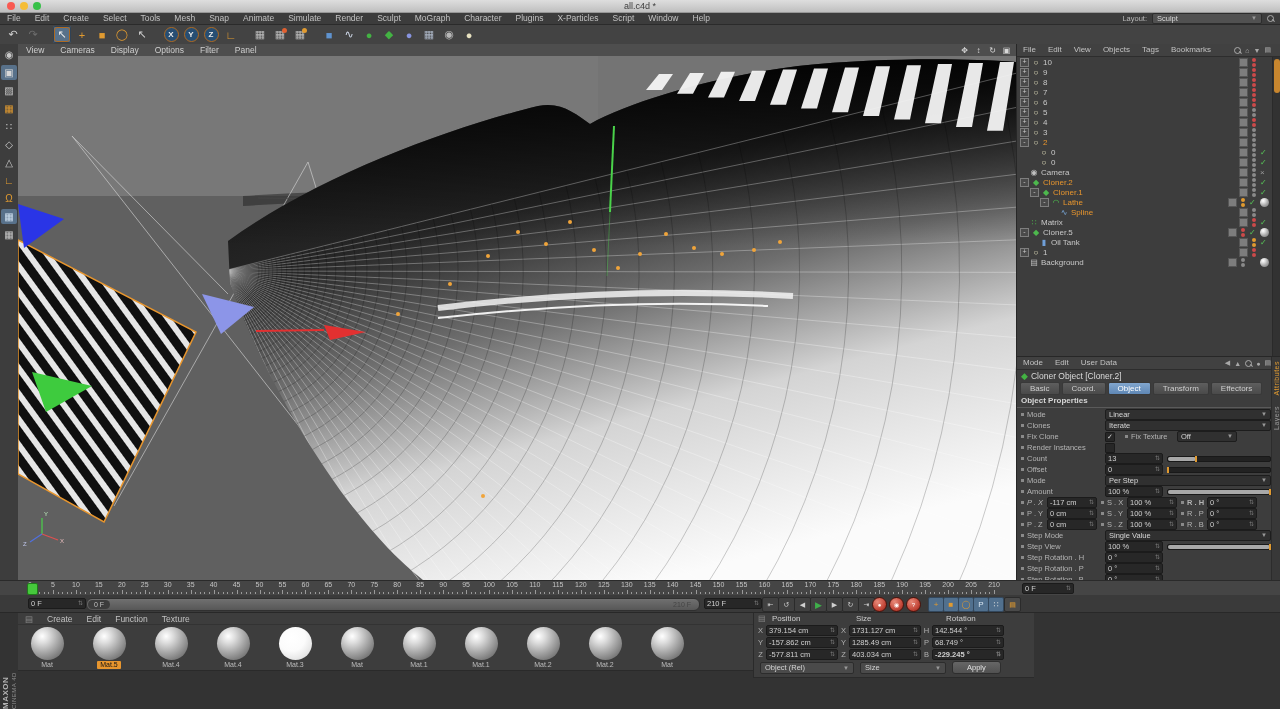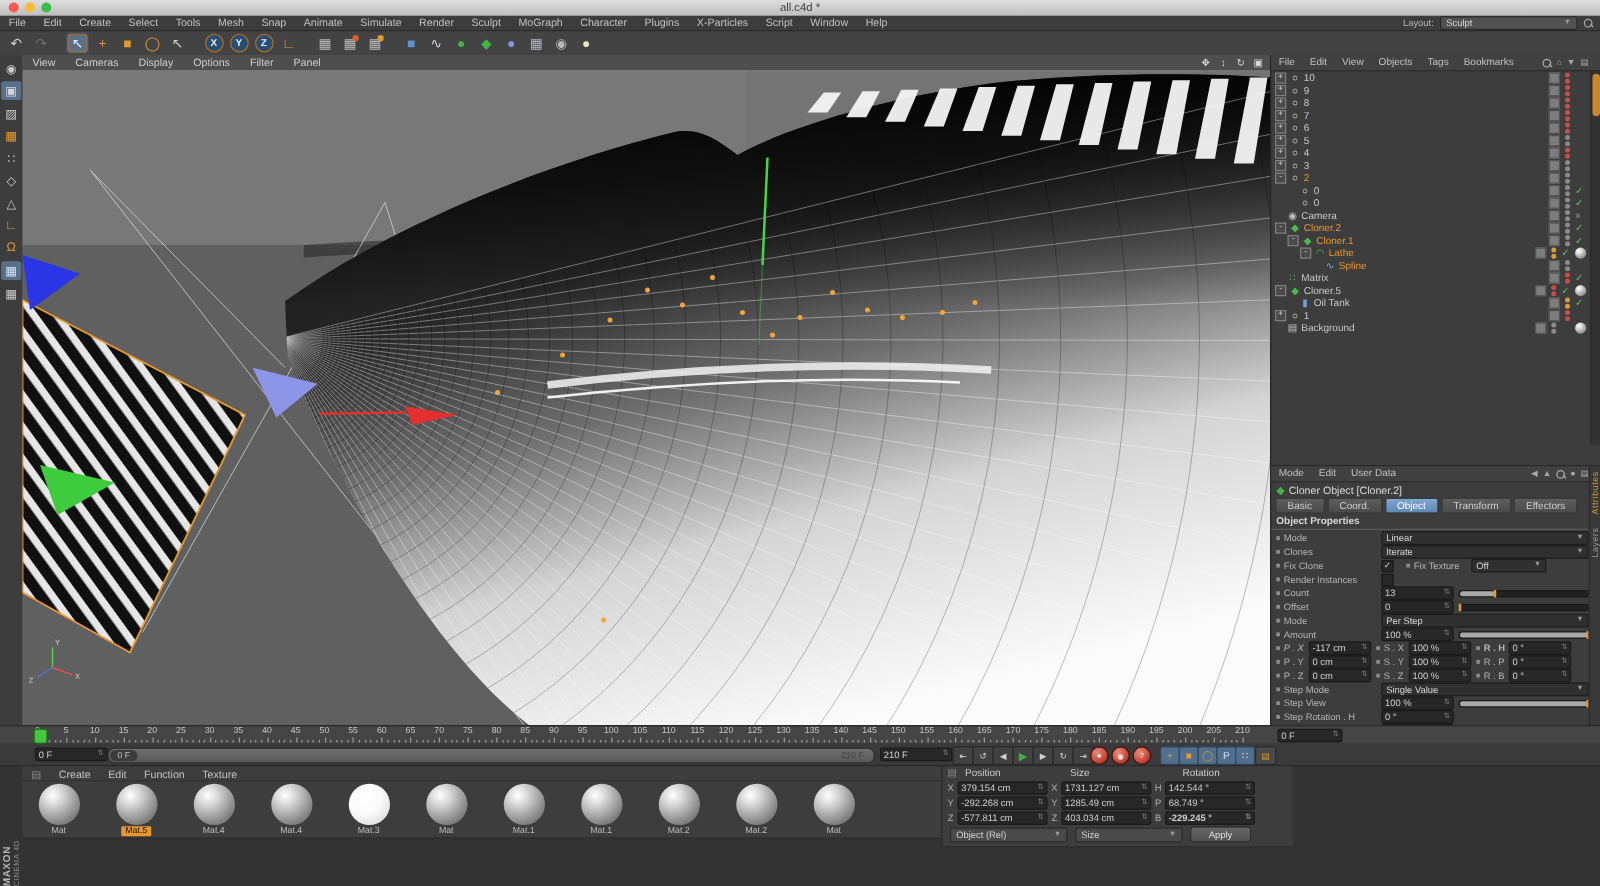--- a/index.html
+++ b/index.html
@@ -67,21 +67,21 @@
   .orow .spacer{flex:1;}
   .orow .layerbox{width:7px;height:7px;background:#7d7d7d;border:1px solid #565656;margin-right:4px;flex:none;}
   .dots{display:flex;flex-direction:column;gap:1px;margin-right:4px;flex:none;}
   .dots i{width:4px;height:4px;border-radius:50%;display:block;}
   .orow .chk{width:9px;font-size:8px;margin-right:2px;flex:none;}
   .matball-s{width:9px;height:9px;border-radius:50%;flex:none;margin-right:2px;
      background:radial-gradient(circle at 35% 30%,#fff,#ddd 25%,#a9a9a9 55%,#828282 85%);}
   #om-scroll{position:absolute;right:0;top:13px;width:8px;bottom:0;background:#323232;border-left:1px solid #2a2a2a;}
   #om-thumb{position:absolute;left:1px;top:2px;width:6px;height:34px;background:#c8862e;border-radius:3px;}
   
-  #am{position:absolute;left:0;top:328px;width:264px;height:224px;border-top:1px solid #272727;}
+  #am{position:absolute;left:0;top:312px;width:264px;height:224px;border-top:1px solid #272727;}
   #am-title{height:12px;display:flex;align-items:center;font-size:8.5px;color:#dadada;padding-left:4px;gap:3px;}
   #am-tabs{height:12px;display:flex;gap:2px;padding-left:3px;}
   .atab{padding:0 9px;height:11px;line-height:11px;font-size:8px;background:linear-gradient(#5e5e5e,#4a4a4a);
         border:1px solid #393939;border-radius:2px;color:#cfcfcf;}
   .atab.active{background:linear-gradient(#81a6cf,#5f87b4);color:#fff;}
   #am-section{height:12px;line-height:12px;font-weight:bold;font-size:8px;color:#d6d6d6;
               border-bottom:1px solid #5a5a5a;padding-left:4px;margin:1px 10px 1px 0;}
   #am-rows{padding-right:10px;}
   .arow{height:11px;display:flex;align-items:center;padding-left:4px;}
   .alabel{width:84px;font-size:7.5px;color:#b4b4b4;flex:none;display:flex;align-items:center;white-space:nowrap;}
@@ -1327,21 +1327,21 @@
           </span>
           <span class="axl">H</span>
           <span class="fld" style="width: 66px;">
             <span>142.544 °</span>
             <span class="stp">⇅</span>
           </span>
         </div>
         <div class="crow">
           <span class="axl">Y</span>
           <span class="fld" style="width: 66px;">
-            <span>-292.268 cm</span>
+            <span>-157.862 cm</span>
             <span class="stp">⇅</span>
           </span>
           <span class="axl">Y</span>
           <span class="fld" style="width: 66px;">
             <span>1285.49 cm</span>
             <span class="stp">⇅</span>
           </span>
           <span class="axl">P</span>
           <span class="fld" style="width: 66px;">
             <span>68.749 °</span>

